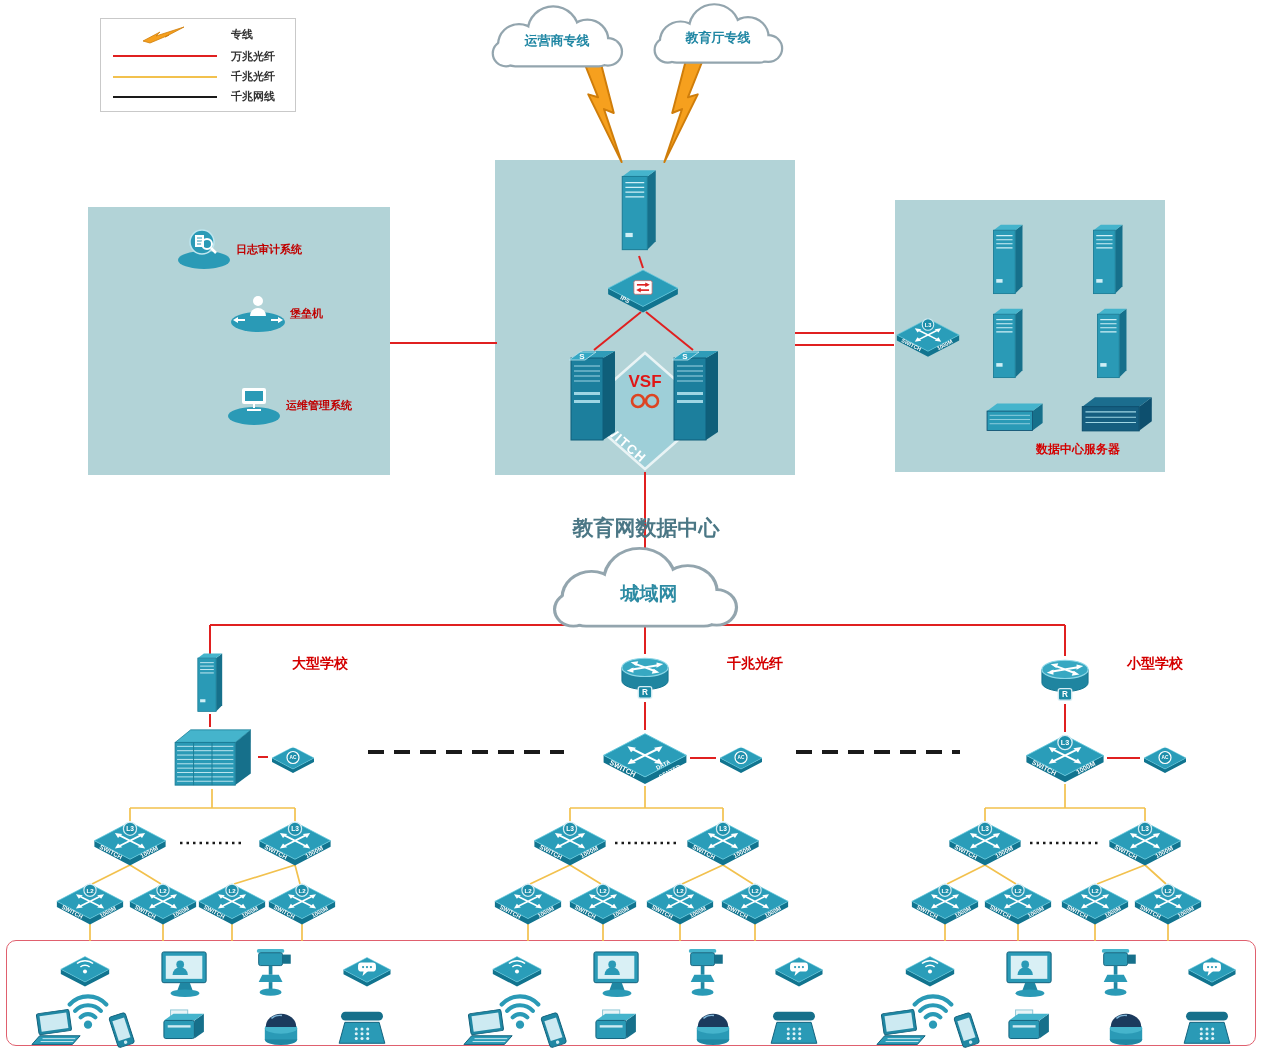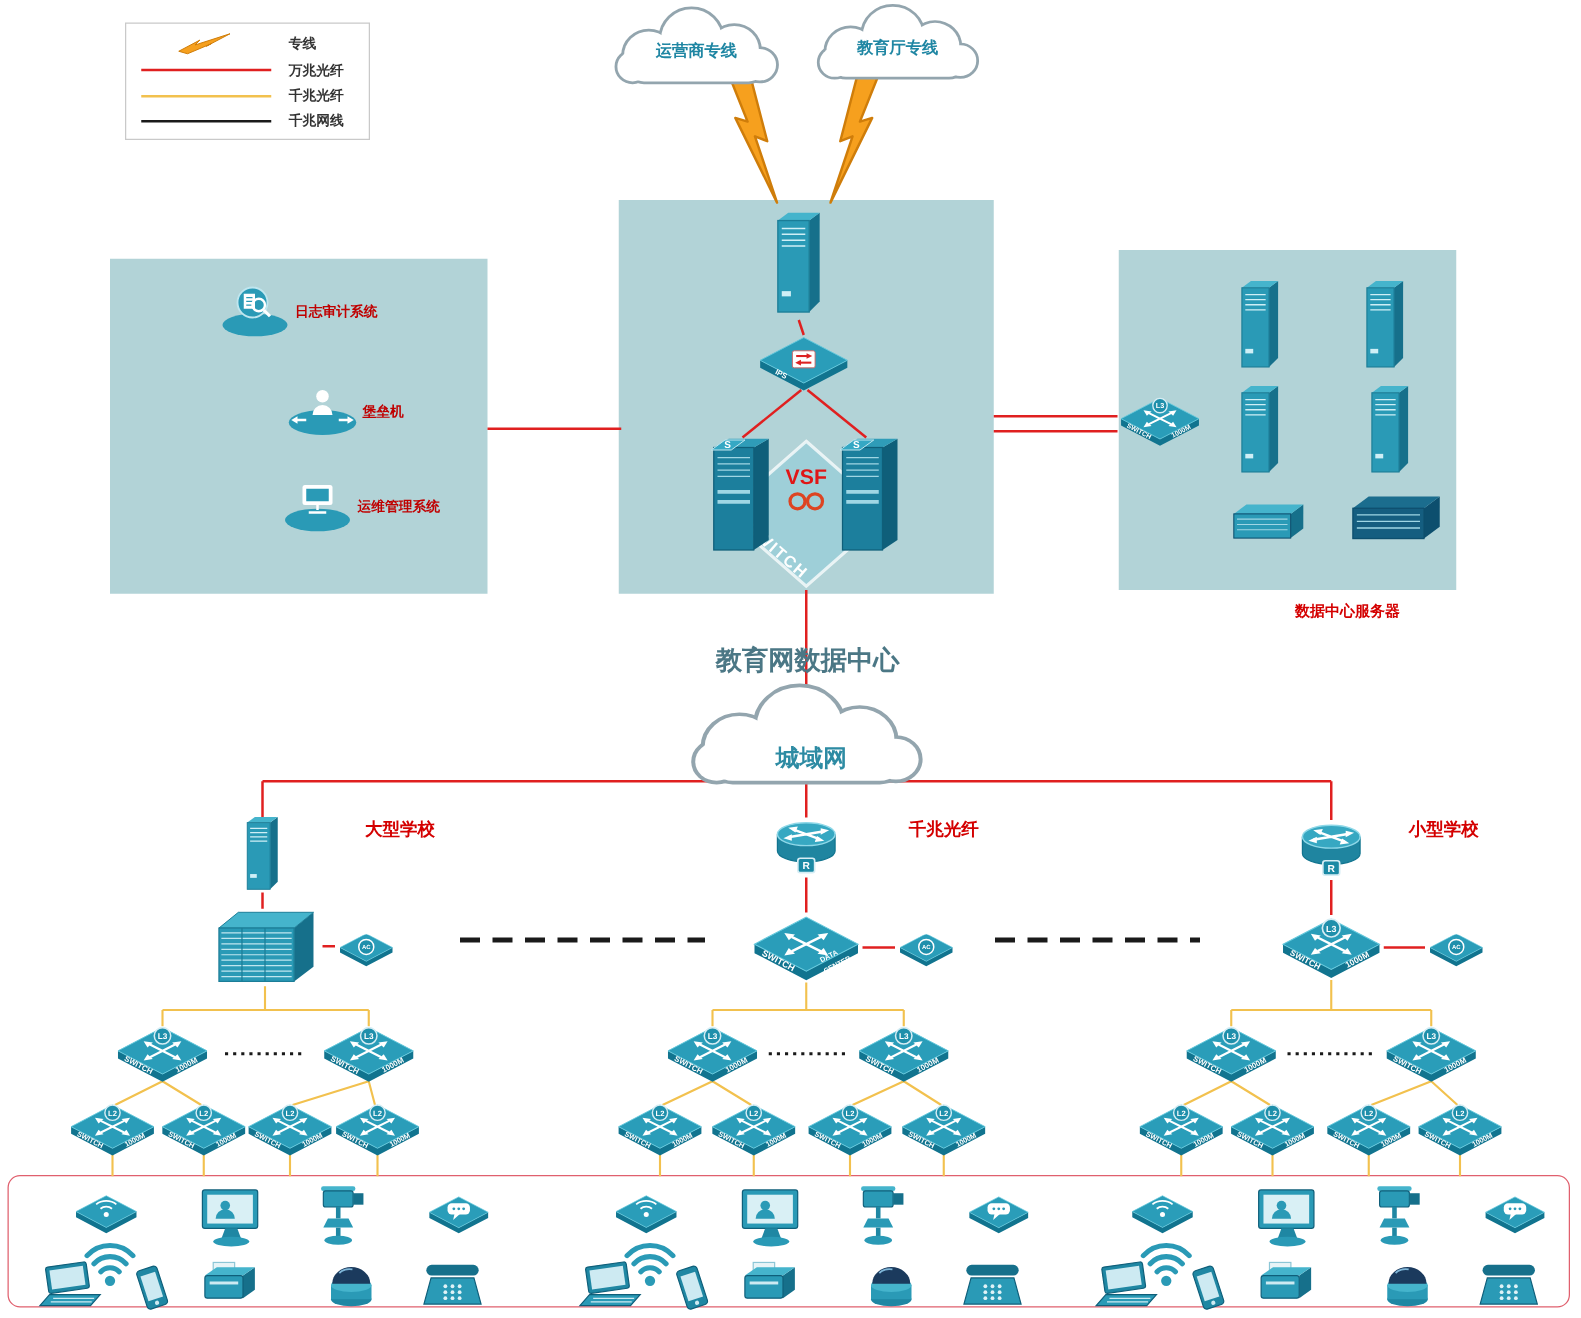--- a/index.html
+++ b/index.html
@@ -7,24 +7,24 @@
   .zone{position:absolute;background:#b2d3d7;z-index:0;}
   #zone-left{left:88px;top:207px;width:302px;height:268px;}
   #zone-center{left:495px;top:160px;width:300px;height:315px;}
   #zone-right{left:895px;top:200px;width:270px;height:272px;}
   #endpoint-strip{position:absolute;left:6px;top:940px;width:1250px;height:106px;border:1.5px solid #e0606e;border-radius:10px;background:#fff;z-index:0;box-sizing:border-box;}
   #wires{position:absolute;left:0;top:0;z-index:1;pointer-events:none;}
   .dev{position:absolute;z-index:2;}
   .dev svg{display:block;width:100%;height:100%;overflow:visible;}
   .txt{position:absolute;transform:translateX(-50%);z-index:3;white-space:nowrap;}
   .title-dc{font-family:"Liberation Serif",serif;font-weight:bold;font-size:21px;color:#4b7785;margin-top:30px;}
-  .man-txt{font-family:"Liberation Serif",serif;font-weight:bold;font-size:19px;color:#2d8ba3;margin-top:13px;}
+  .man-txt{font-family:"Liberation Serif",serif;font-weight:bold;font-size:19px;color:#2d8ba3;}
   .cloud-txt{font-weight:bold;font-size:13px;color:#1f86a3;}
   .school-lbl{font-weight:bold;font-size:14px;color:#d40000;}
-  .srv-lbl{font-weight:bold;font-size:12px;color:#d40000;margin-top:40px;}
+  .srv-lbl{font-weight:bold;font-size:12px;color:#d40000;}
   #legend{position:absolute;left:100px;top:18px;width:196px;height:94px;border:1px solid #c9c9c9;background:#fff;display:flex;flex-direction:column;justify-content:space-around;padding:4px 8px;box-sizing:border-box;z-index:4;}
   .lg-row{display:flex;align-items:center;gap:10px;}
   .lg-ic{width:112px;display:flex;justify-content:center;align-items:center;}
   .lg-line{width:104px;height:0;border-top:2px solid #000;}
   .lg-line.c-red{border-color:#e02020;}
   .lg-line.c-yellow{border-color:#f2c14e;}
   .lg-line.c-black{border-color:#1a1a1a;}
   .lg-lb{font-size:11px;color:#333;font-weight:bold;}
   .sec-item{position:absolute;transform:translateX(-50%);display:flex;flex-direction:row;align-items:center;width:130px;z-index:2;}
   .sec-ic{width:64px;height:44px;}
@@ -199,21 +199,21 @@
     <svg class="sec-ic" viewBox="0 0 64 44">
       <ellipse cx="32" cy="34" rx="26" ry="9" fill="#2a9ab6"></ellipse>
       <circle cx="30" cy="16" r="12" fill="#2a9ab6" stroke="#bfe6ef" stroke-width="1.5"></circle>
       <rect x="23" y="9" width="9" height="12" fill="#fff"></rect>
         <path d="M25,12 h5 M25,15 h5 M25,18 h5" stroke="#2a9ab6" stroke-width="1"></path>
       <circle cx="35" cy="18" r="5" fill="none" stroke="#fff" stroke-width="2"></circle>
         <path d="M39,22 L44,27" stroke="#fff" stroke-width="2.5"></path>
     </svg>
     <div class="sec-lbl">日志审计系统</div>
   </div>
-  <div class="sec-item" style="left:291px;top:306px">
+  <div class="sec-item" style="left:291px;top:290px">
     <svg class="sec-ic" viewBox="0 0 64 44">
       <ellipse cx="32" cy="32" rx="27" ry="10" fill="#2a9ab6"></ellipse>
       <circle cx="32" cy="11" r="5" fill="#fff"></circle>
         <path d="M24,26 a8,8 0 0 1 16,0 Z" fill="#fff"></path>
       <path d="M10,30 h9 M54,30 h-9" stroke="#fff" stroke-width="2"></path>
       <polygon points="7,30 12,27 12,33" fill="#fff"></polygon>
         <polygon points="57,30 52,27 52,33" fill="#fff"></polygon>
     </svg>
     <div class="sec-lbl">堡垒机</div>
   </div>

